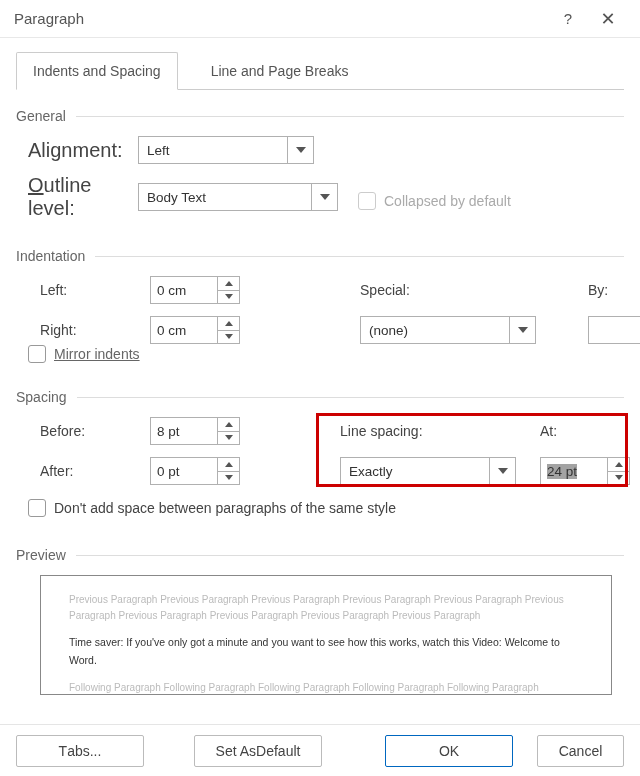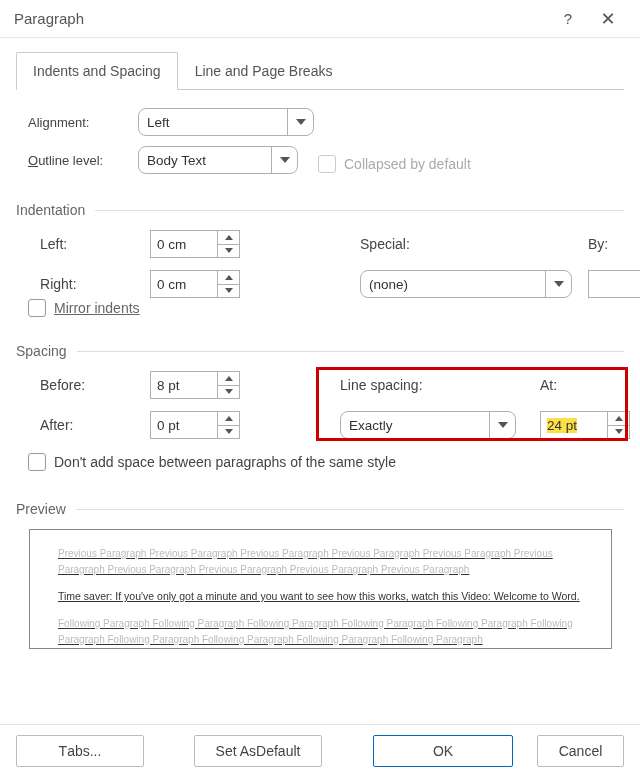--- a/index.html
+++ b/index.html
@@ -4,94 +4,98 @@
 <style>
 * { box-sizing: border-box; font-family: "Segoe UI", Arial, sans-serif; }
 body { margin: 0; background: #fff; width: 640px; height: 776px; overflow: hidden; font-size: 13px; color: #333; }
 
 .titlebar { display:flex; align-items:center; height:38px; padding:0 12px 0 14px; border-bottom:1px solid #e8e8e8; }
 .titlebar .title { font-size:15px; color:#555; flex:1; }
 .titlebar .tbtn { width:40px; text-align:center; font-size:15px; color:#555; cursor:pointer; }
 
 .content { padding: 12px 16px 0 16px; }
 
-.tabs { display:flex; gap:0; margin-top:2px; }
+.tabs { display:flex; gap:16px; margin-top:2px; }
 .tab { padding:10px 16px 10px 16px; font-size:14px; color:#555; border:1px solid transparent; cursor:pointer; }
 .tab.active { border:1px solid #ccc; border-bottom:1px solid #fff; border-radius:2px 2px 0 0; }
 .tabline { height:1px; background:#ccc; margin-top:-1px; }
 
 .section { margin-top:18px; }
 .section-head { display:flex; align-items:center; gap:10px; color:#666; font-size:14px; margin-bottom:12px; }
 .section-head .line { flex:1; height:1px; background:#ddd; }
 
 .row { display:flex; align-items:center; margin:10px 0 10px 12px; gap:0; }
-.label { width:110px; font-size:13px; color:#444; }
+.label { width:110px; font-size:20px; color:#444; }
 .label .ul { text-decoration: underline; }
 
 .combo, .spin, .txt { border:1px solid #b0b0b0; background:#fff; height:28px; display:flex; align-items:center; }
-.combo { width:200px; justify-content:space-between; padding:0 0 0 8px;border-radius:8px; }
+.combo { width:200px; justify-content:space-between; padding:0 0 0 8px; }
 .combo .val { font-size:13.5px; color:#333; }
 .combo .btn { width:26px; height:100%; border-left:1px solid #b0b0b0; display:flex; align-items:center; justify-content:center; }
 .chev { width:0;height:0;border-left:5px solid transparent;border-right:5px solid transparent;border-top:6px solid #555; }
 
 .spin { width:90px; }
 .spin .val { flex:1; padding-left:6px; font-size:13.5px; }
 .spin .updown { width:22px; height:100%; border-left:1px solid #b0b0b0; display:flex; flex-direction:column; }
 .spin .ub, .spin .db { flex:1; display:flex; align-items:center; justify-content:center; }
 .spin .ub { border-bottom:1px solid #b0b0b0; }
 .tri-up { width:0;height:0;border-left:4px solid transparent;border-right:4px solid transparent;border-bottom:5px solid #555; }
 .tri-down { width:0;height:0;border-left:4px solid transparent;border-right:4px solid transparent;border-top:5px solid #555; }
 
 .chk { display:flex; align-items:center; gap:8px; margin:8px 0 0 12px; font-size:14px; color:#666; }
 .chkbox { width:18px; height:18px; border:1px solid #999; border-radius:3px; }
 
 .indent-grid { display:grid; grid-template-columns: 110px 100px 110px 180px 48px 100px; row-gap:12px; align-items:center; margin-left:24px; }
 .indent-grid .glabel { font-size:14px; color:#444; }
 
 .highlight-box { position:absolute; border:3px solid #cc0000; pointer-events:none; }
 
-.preview-box { border:1px solid #888; margin:10px 12px 0 13px; padding:16px 28px; height:120px; overflow:hidden;text-decoration:underline; }
+.preview-box { border:1px solid #888; margin:10px 12px 0 24px; padding:16px 28px; height:120px; overflow:hidden; }
 .prev-grey { font-size:10px; color:#bbb; line-height:1.6; }
 .prev-black { font-size:10.5px; color:#333; line-height:1.7; margin:10px 0; }
 
 .footer { position:absolute; left:0; right:0; bottom:0; height:52px; border-top:1px solid #e5e5e5; display:flex; align-items:center; padding:0 16px; gap:0; }
 .fbtn { height:32px; border:1px solid #bbb; background:#fff; display:flex; align-items:center; justify-content:center; font-size:14px; color:#444; cursor:pointer; border-radius:2px; }
 .fbtn.primary { border:1.5px solid #0067c0; }
 
-.selected-text { background:#fde047; }
+.selected-text { background:#a3a3a3; }
 </style>
 </head>
 <body>
 
 <div class="titlebar">
   <span class="title">Paragraph</span>
   <span class="tbtn">?</span>
   <span class="tbtn" style="font-size:18px;">✕</span>
 </div>
 
 <div class="content">
   <div class="tabs">
     <div class="tab active"><span class="ul">I</span><span></span><span>ndents and Spacing</span></div>
     <div class="tab">Line and <span class="ul">P</span>age Breaks</div>
   </div>
   <div class="tabline"></div>
 
   <div class="section">
+    <div class="section-head">
+        <span>General</span>
+        <div class="line"></div>
+      </div>
     <div class="row">
       <div class="label">Ali<span class="ul">g</span>nment:</div>
       <div class="combo" style="width:176px">
         <span class="val">Left</span>
         <div class="btn">
             <div class="chev"></div>
           </div>
       </div>
     </div>
     <div class="row">
       <div class="label"><span class="ul">O</span><span>utline level:</span></div>
-      <div class="combo" style="width:160px">
+      <div class="combo" style="width:200px">
         <span class="val">Body Text</span>
         <div class="btn">
             <div class="chev"></div>
           </div>
       </div>
       <div class="chk" style="margin-left:20px; color:#aaa;">
         <div class="chkbox" style="border-color:#ccc"></div>
         <span>Collapsed by default</span>
       </div>
     </div>
@@ -126,21 +130,21 @@
           <div class="updown">
             <div class="ub">
               <div class="tri-up"></div>
             </div>
             <div class="db">
               <div class="tri-down"></div>
             </div>
           </div>
         </div>
       <div></div>
-      <div class="combo" style="width:212px">
+      <div class="combo" style="width:176px">
           <span class="val">(none)</span>
           <div class="btn">
             <div class="chev"></div>
           </div>
         </div>
       <div></div>
       <div class="spin">
           <span class="val"></span>
         </div>
     </div>
@@ -223,16 +227,16 @@
       <div class="prev-grey">Following Paragraph Following Paragraph Following Paragraph Following Paragraph Following Paragraph Following Paragraph Following Paragraph Following Paragraph Following Paragraph Following Paragraph</div>
     </div>
   </div>
 </div>
 
 <div class="footer">
   <div class="fbtn" style="width:128px"><span class="ul">T</span>abs...</div>
   <div style="width:50px"></div>
   <div class="fbtn" style="width:128px">Set As <span class="ul">D</span>efault</div>
   <div style="flex:1"></div>
-  <div class="fbtn primary" style="width:140px">OK</div>
+  <div class="fbtn primary" style="width:128px">OK</div>
   <div style="width:24px"></div>
   <div class="fbtn" style="width:87px">Cancel</div>
 </div>
 
 </body></html>

